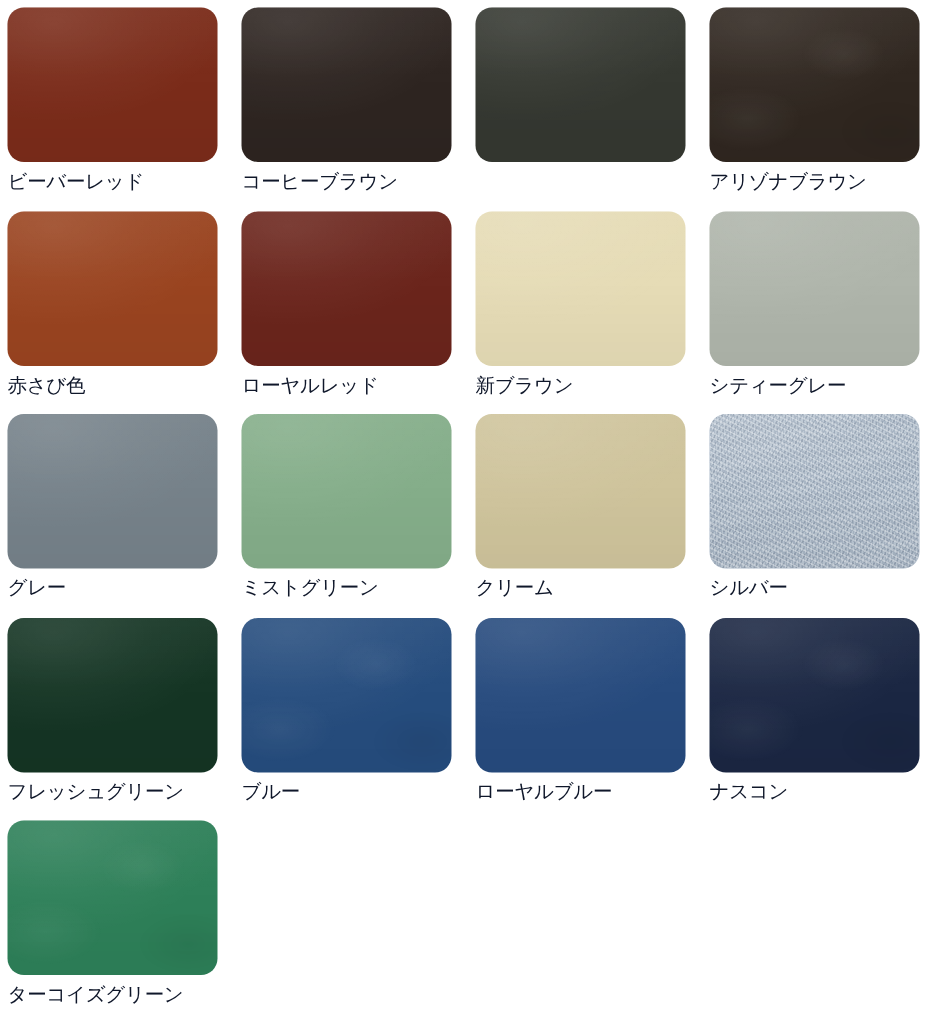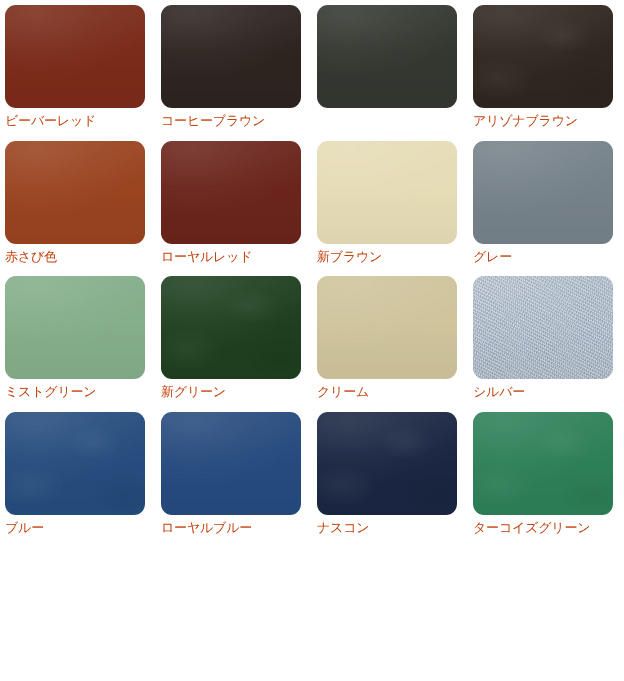--- a/index.html
+++ b/index.html
@@ -57,21 +57,21 @@
     background-image:
       radial-gradient(38% 30% at 18% 72%, rgba(255,255,255,0.055), rgba(255,255,255,0) 72%),
       radial-gradient(30% 26% at 64% 30%, rgba(255,255,255,0.05), rgba(255,255,255,0) 70%),
       radial-gradient(34% 28% at 86% 80%, rgba(0,0,0,0.05), rgba(0,0,0,0) 70%);
     pointer-events:none;
   }
   .swatch-label {
     margin-top:5px;
     font-size:13px;
     line-height:16px;
-    color:#c2410c;
+    color:#0f172a;
     white-space:nowrap;
     letter-spacing:-0.2px;
   }
 </style>
 </head>
 <body>
 
 <div id="swatch-grid">
     <div class="swatch-cell">
       <div class="swatch-chip" style="background: rgb(123, 44, 26);"></div>
@@ -94,38 +94,42 @@
     </div>
     <div class="swatch-cell">
       <div class="swatch-chip" style="background: rgb(107, 37, 28);"></div>
       <div class="swatch-label">ローヤルレッド</div>
     </div>
     <div class="swatch-cell">
       <div class="swatch-chip" style="background: rgb(230, 220, 182);"></div>
       <div class="swatch-label">新ブラウン</div>
     </div>
     <div class="swatch-cell">
+      <div class="swatch-chip" style="background: rgb(175, 181, 171);"></div>
+      <div class="swatch-label">シティーグレー</div>
+    </div>
+    <div class="swatch-cell">
       <div class="swatch-chip" style="background: rgb(118, 130, 138);"></div>
       <div class="swatch-label">グレー</div>
     </div>
     <div class="swatch-cell">
       <div class="swatch-chip" style="background: rgb(133, 174, 138);"></div>
       <div class="swatch-label">ミストグリーン</div>
     </div>
     <div class="swatch-cell">
-      <div class="swatch-chip mottled" style="background: rgb(31, 64, 32);"></div>
-      <div class="swatch-label">新グリーン</div>
-    </div>
-    <div class="swatch-cell">
       <div class="swatch-chip" style="background: rgb(207, 196, 156);"></div>
       <div class="swatch-label">クリーム</div>
     </div>
     <div class="swatch-cell">
       <div class="swatch-chip metallic" style="background: rgb(174, 188, 203);"></div>
       <div class="swatch-label">シルバー</div>
+    </div>
+    <div class="swatch-cell">
+      <div class="swatch-chip" style="background: rgb(21, 53, 36);"></div>
+      <div class="swatch-label">フレッシュグリーン</div>
     </div>
     <div class="swatch-cell">
       <div class="swatch-chip mottled" style="background: rgb(38, 77, 126);"></div>
       <div class="swatch-label">ブルー</div>
     </div>
     <div class="swatch-cell">
       <div class="swatch-chip" style="background: rgb(39, 75, 126);"></div>
       <div class="swatch-label">ローヤルブルー</div>
     </div>
     <div class="swatch-cell">

